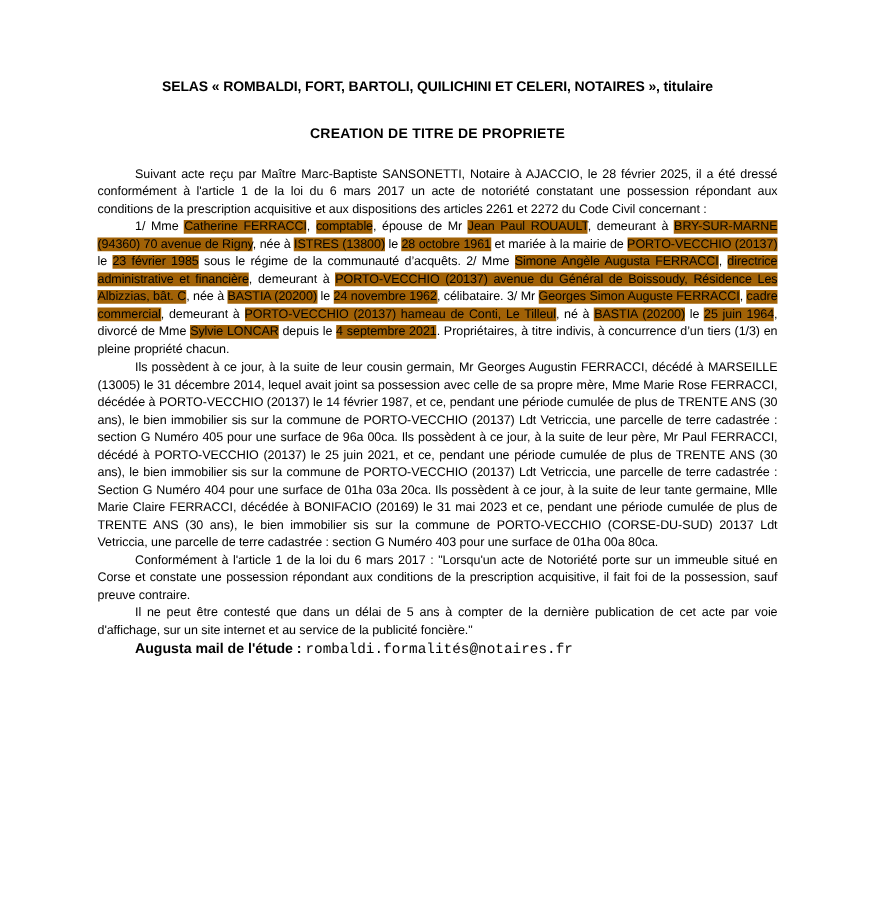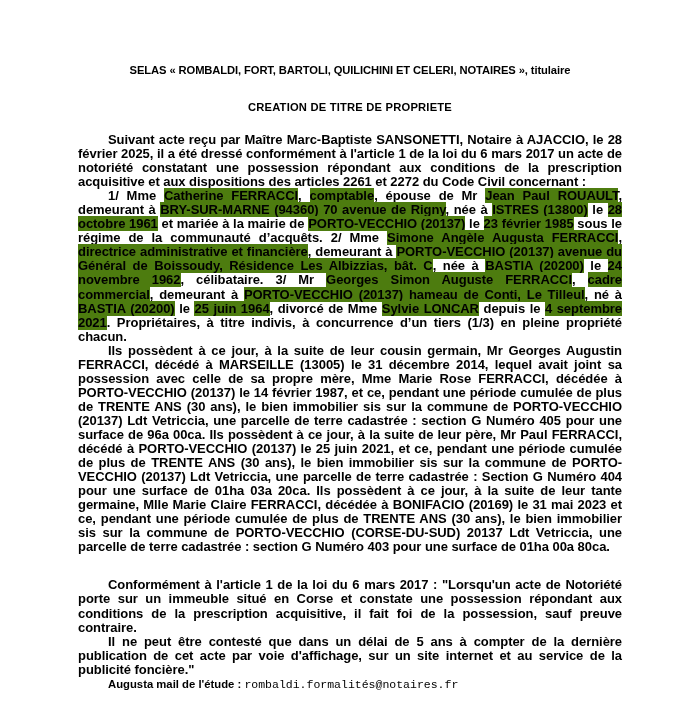--- a/index.html
+++ b/index.html
@@ -47,31 +47,31 @@
     font-weight: bold;
     margin-top: 19px;
     letter-spacing: 0.2px;
   }
   .body-block {
     margin-top: 20px;
     padding: 0 78px 0 78px;
   }
   p.para {
     margin: 0;
-    font-size: 13px;
-    font-weight: bold;
+    font-size: 10px;
+    font-weight: normal;
     line-height: 14.05px;
     text-align: justify;
     text-justify: inter-word;
     letter-spacing: -0.05px;
     text-indent: 30px;
   }
-  p.gap { margin-top: 24px; }
+  p.gap { margin-top: 0; }
   .hl {
-    background-color: #4d7c0f;
+    background-color: #a16207;
   }
   .email-line {
     margin: 0;
     font-size: 11.3px;
     font-weight: bold;
     line-height: 14.05px;
     text-indent: 30px;
   }
   .email-addr {
     font-family: Liberation Mono, monospace;

